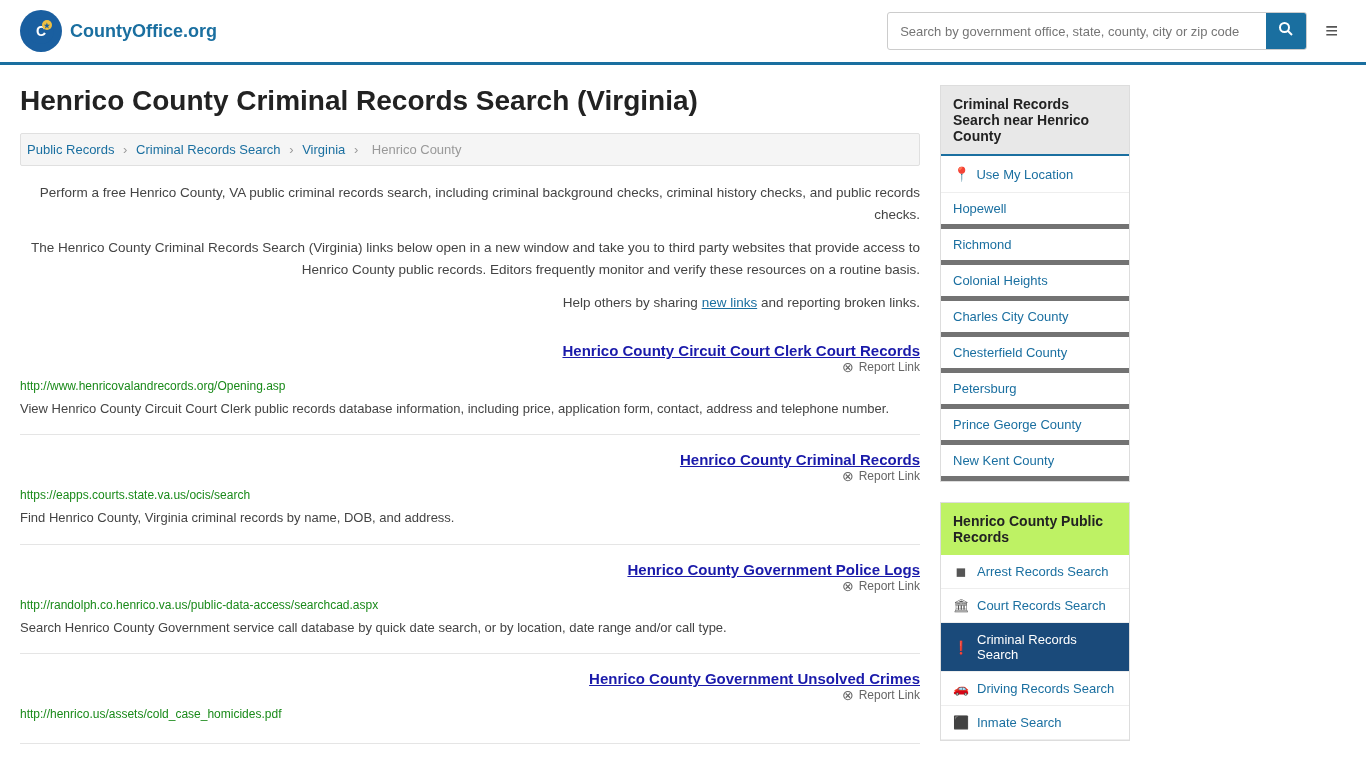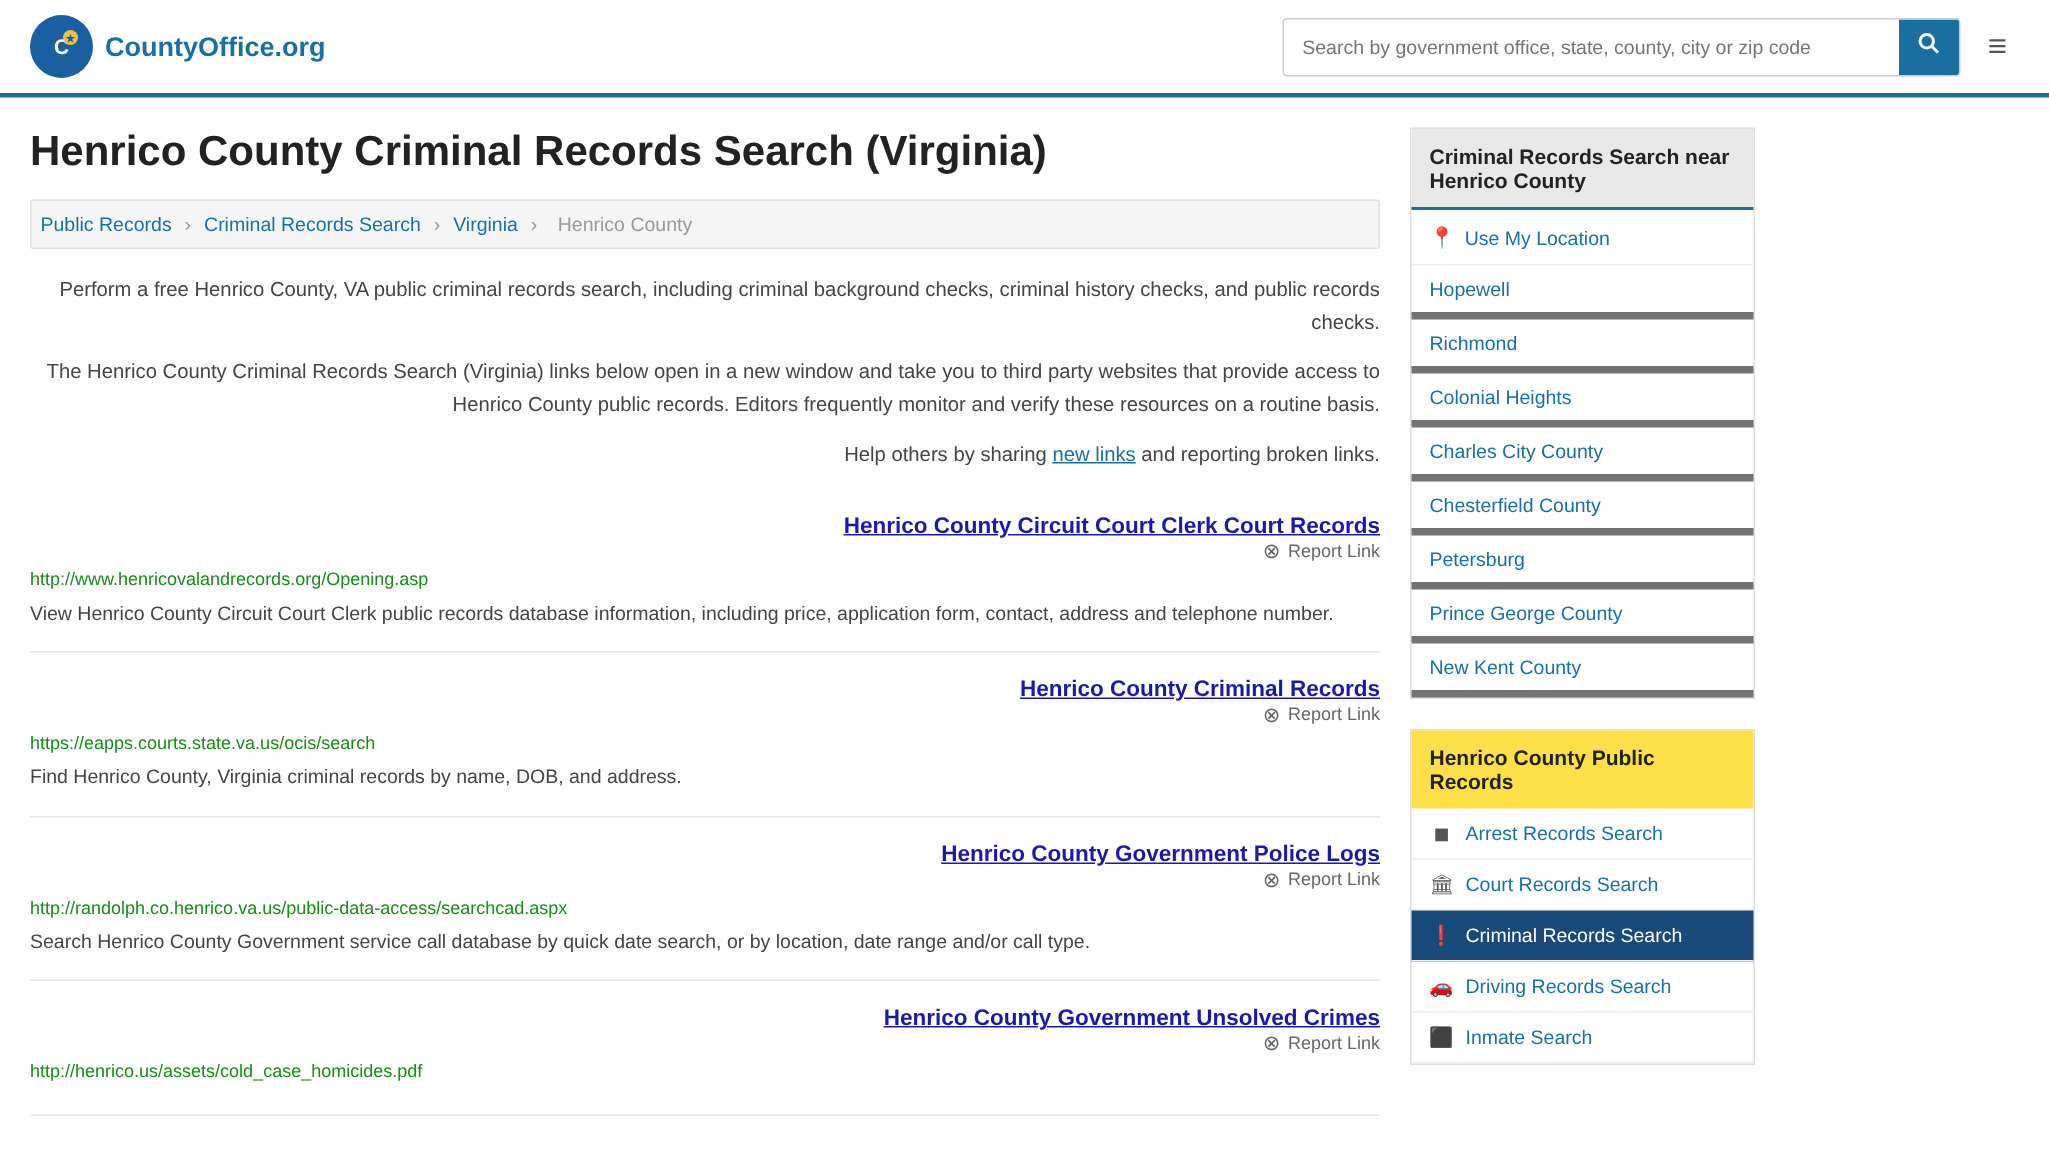--- a/index.html
+++ b/index.html
@@ -42,21 +42,21 @@
       display: flex;
       align-items: center;
       gap: 10px;
     }
     .search-bar {
       display: flex;
       align-items: center;
       border: 1px solid #ccc;
       border-radius: 3px;
       overflow: hidden;
-      width: 452px;
+      width: 420px;
     }
     .search-bar input {
       border: none;
       outline: none;
       padding: 8px 12px;
       flex: 1;
       font-size: 13px;
       color: #999;
     }
     .search-bar button {
@@ -164,21 +164,21 @@
       margin-bottom: 6px;
     }
     .result-desc {
       font-size: 13px;
       color: #444;
       line-height: 1.5;
     }
 
     
     .sidebar {
-      width: 230px;
+      width: 190px;
       flex-shrink: 0;
     }
 
     .sidebar-section {
       margin-bottom: 20px;
     }
     .sidebar-header {
       background: #e8e8e8;
       padding: 10px 12px;
       font-size: 14px;
@@ -213,21 +213,21 @@
       text-decoration: none;
       cursor: pointer;
     }
 
     .sidebar-records {
       border: 1px solid #ddd;
       margin-bottom: 10px;
     }
 
     .sidebar-records-header {
-      background: #fde047;
+      background: #bef264;
       padding: 10px 12px;
       font-size: 14px;
       font-weight: bold;
       color: #222;
       margin-bottom: 0;
     }
 
     .records-item {
       display: flex;
       align-items: center;

